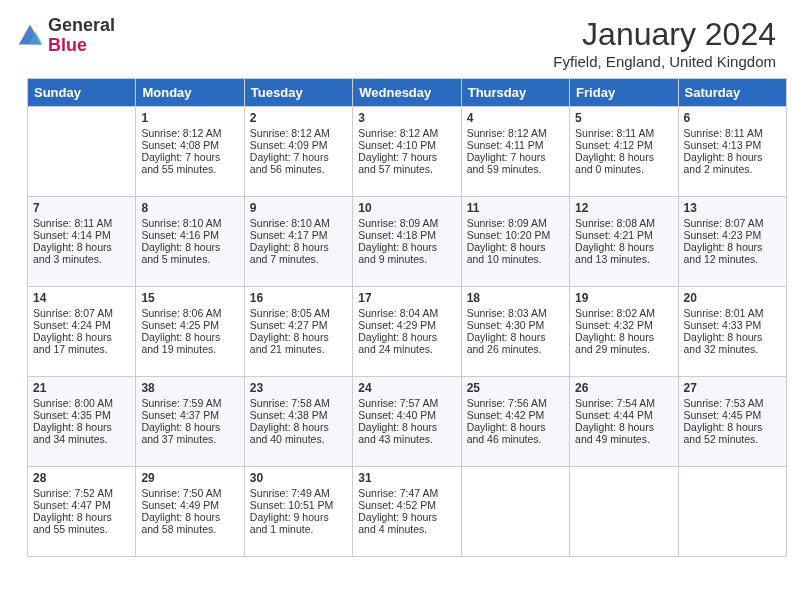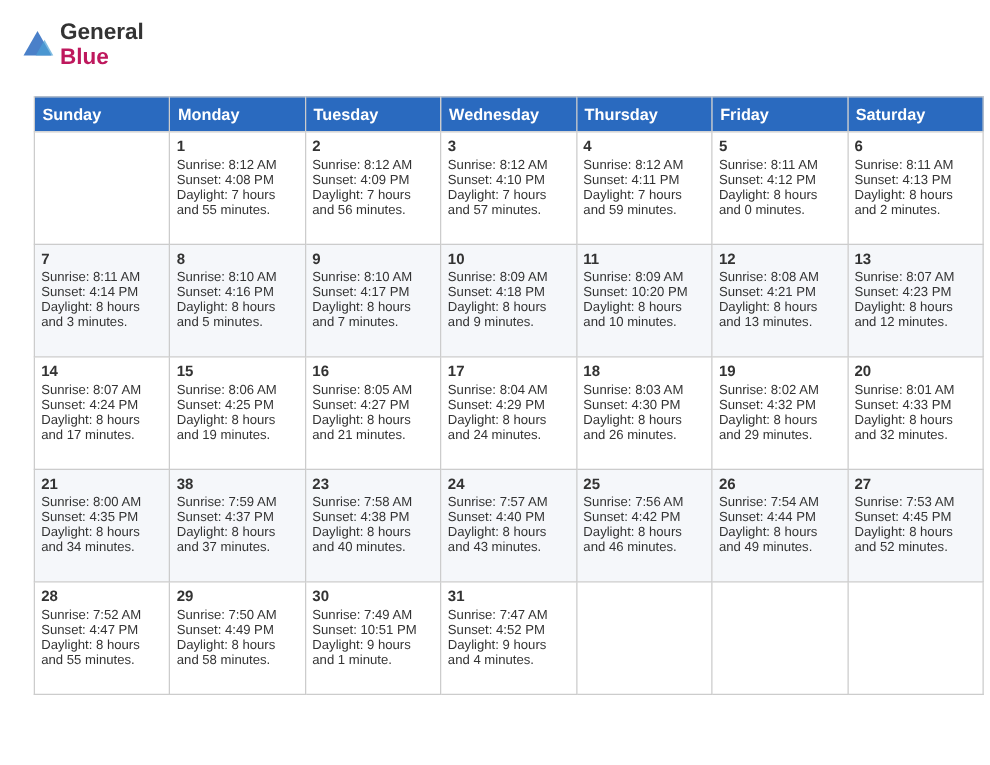--- a/index.html
+++ b/index.html
@@ -7,21 +7,21 @@
       font-family: Arial, sans-serif;
       background: #fff;
       width: 792px;
       min-height: 612px;
       padding: 16px;
     }
     .header-area {
       display: flex;
       justify-content: space-between;
       align-items: flex-start;
-      margin-bottom: 21px;
+      margin-bottom: 8px;
     }
     .logo {
       display: flex;
       align-items: center;
       gap: 4px;
     }
     .logo-text {
       font-size: 18px;
       font-weight: bold;
       color: #333;
@@ -88,20 +88,24 @@
   <div class="logo">
     <svg class="logo-icon" viewBox="0 0 40 40">
       <polygon points="20,4 36,32 4,32" fill="#2a6abf" opacity="0.85"></polygon>
       <polygon points="28,14 38,32 18,32" fill="#4a9fd4" opacity="0.7"></polygon>
     </svg>
     <div class="logo-text">
       <div>General</div>
       <div><span>Blue</span></div>
     </div>
   </div>
+  <div class="title-area">
+    <div class="calendar-title">January 2024</div>
+    <div class="calendar-subtitle">Fyfield, England, United Kingdom</div>
+  </div>
 </div>
 
 <table class="calendar-table">
   <thead>
     <tr>
     <th>Sunday</th>
         <th>Monday</th>
         <th>Tuesday</th>
         <th>Wednesday</th>
         <th>Thursday</th>

